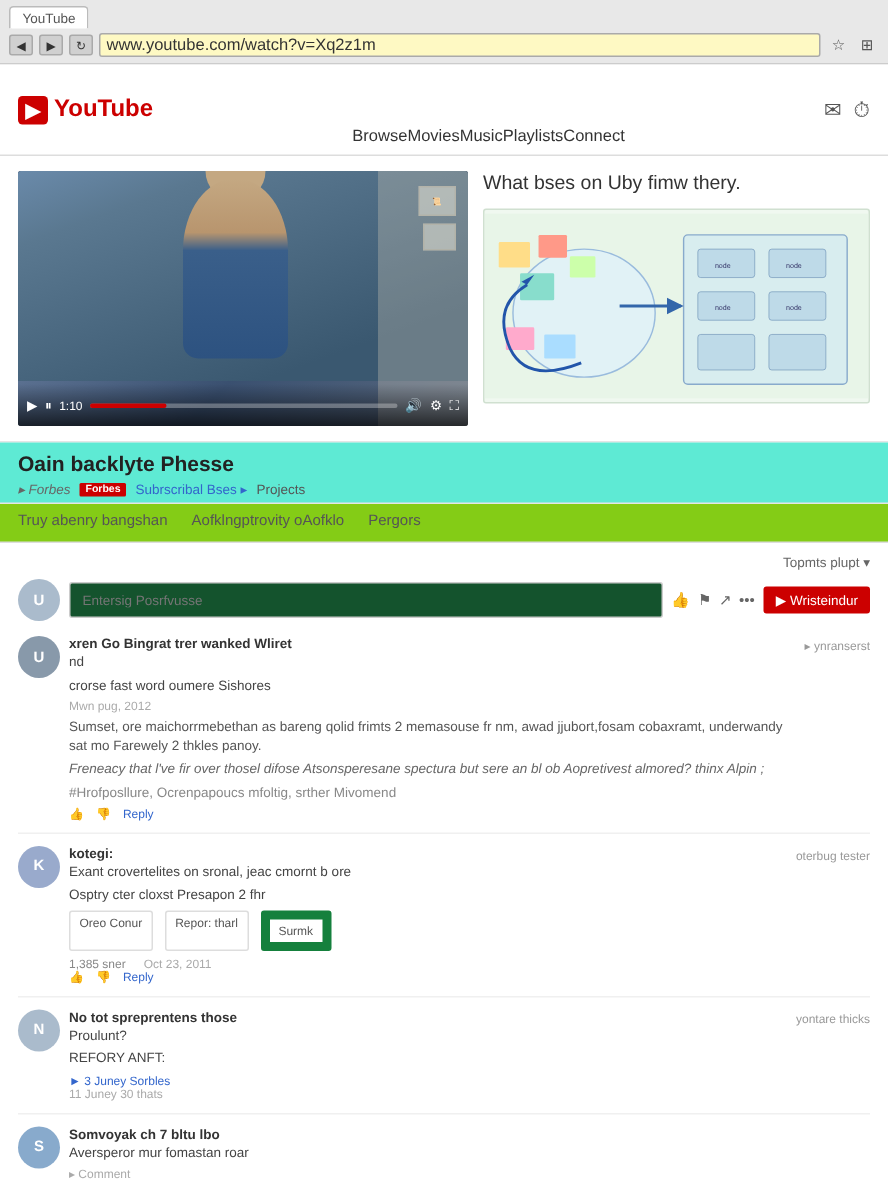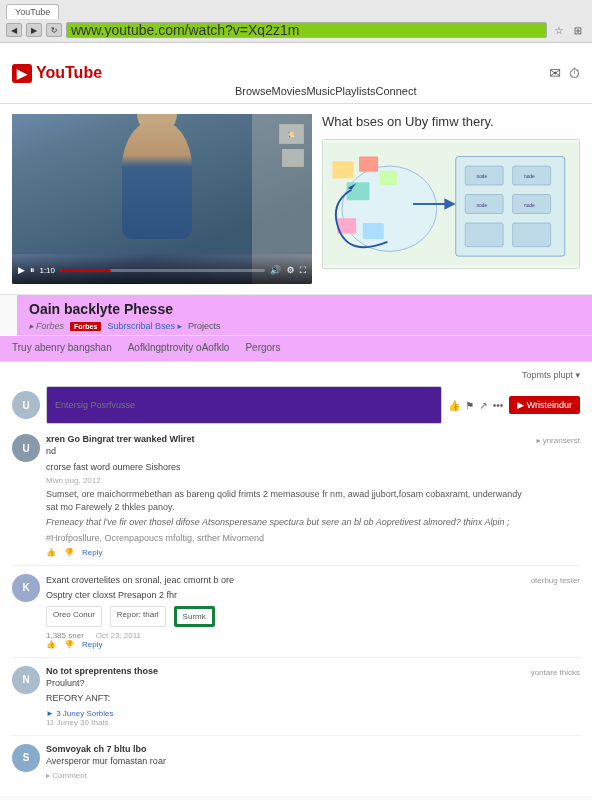--- a/index.html
+++ b/index.html
@@ -44,26 +44,26 @@
       width: 16px;
       height: 14px;
       font-size: 8px;
       cursor: pointer;
       display: flex;
       align-items: center;
       justify-content: center;
     }
     .url-bar {
       flex: 1;
-      background: #84cc16;
+      background: #fef9c3;
       border: 1px solid #aaa;
       border-radius: 2px;
       height: 16px;
       padding: 0 4px;
-      font-size: 14px;
+      font-size: 11px;
       color: #333;
     }
     .browser-icons {
       display: flex;
       gap: 3px;
     }
     .browser-icon-btn {
       width: 16px;
       height: 16px;
       display: flex;
@@ -219,24 +219,23 @@
       height: 130px;
       background: #f0f8f0;
       border: 1px solid #d0e0d0;
       border-radius: 2px;
       position: relative;
       overflow: hidden;
     }
 
     
     .video-info {
-      background: #f0abfc;
+      background: #5eead4;
       padding: 6px 12px 4px;
       border-bottom: 1px solid #e5e5e5;
-      margin-left: 17px;
     }
     .video-title {
       font-size: 14px;
       font-weight: bold;
       color: #222;
       margin-bottom: 4px;
     }
     .video-meta {
       display: flex;
       align-items: center;
@@ -251,21 +250,21 @@
       font-weight: bold;
       padding: 1px 4px;
       border-radius: 1px;
     }
 
     
     .tabs-row {
       display: flex;
       gap: 16px;
       padding: 6px 12px;
-      background: #f0abfc;
+      background: #84cc16;
       border-bottom: 1px solid #ddd;
       font-size: 10px;
     }
     .tab-item {
       color: #555;
       cursor: pointer;
       padding-bottom: 2px;
     }
 
     
@@ -291,25 +290,25 @@
     .comment-input-row {
       display: flex;
       align-items: center;
       gap: 6px;
       margin-bottom: 10px;
     }
     .comment-input {
       flex: 1;
       border: 1px solid #ccc;
       border-radius: 2px;
-      height: 38px;
+      height: 24px;
       padding: 0 8px;
       font-size: 9px;
       color: #999;
-      background: #4c1d95;
+      background: #14532d;
     }
     .comment-actions {
       display: flex;
       gap: 5px;
       align-items: center;
     }
     .comment-action-btn {
       font-size: 10px;
       color: #666;
       cursor: pointer;
@@ -553,26 +552,27 @@
           <span class="comment-like">👎</span>
           <span style="color:#3366cc;cursor:pointer;font-size:8px;">Reply</span>
         </div>
       </div>
       <div class="comment-right">▸ ynranserst</div>
     </div>
 
     <div class="comment-item">
       <div class="comment-avatar" style="background:#99aacc;">K</div>
       <div class="comment-body">
+        <div class="comment-author">kotegi:</div>
         <div class="comment-text">Exant crovertelites on sronal, jeac cmornt b ore</div>
         <div class="comment-text">Osptry cter cloxst Presapon 2 fhr</div>
         <div style="display:flex;gap:8px;margin-top:4px;flex-wrap:wrap;">
           <div style="border:1px solid #ddd;padding:3px 6px;font-size:8px;color:#555;border-radius:2px;cursor:pointer;">Oreo Conur</div>
           <div style="border:1px solid #ddd;padding:3px 6px;font-size:8px;color:#555;border-radius:2px;cursor:pointer;">Repor: tharl</div>
-          <div style="border:3px solid #15803d;padding:3px 6px;font-size:8px;color:#555;border-radius:2px;cursor:pointer;">Surmk</div>
+          <div style="border:6px solid #15803d;padding:3px 6px;font-size:8px;color:#555;border-radius:2px;cursor:pointer;">Surmk</div>
         </div>
         <div style="display:flex;gap:12px;margin-top:4px;">
           <span style="font-size:8px;color:#888;">1,385 sner</span>
           <span style="font-size:8px;color:#aaa;text-align:center;">Oct 23, 2011</span>
         </div>
         <div class="comment-footer">
           <span class="comment-like">👍</span>
           <span class="comment-like">👎</span>
           <span style="color:#3366cc;cursor:pointer;font-size:8px;">Reply</span>
         </div>

